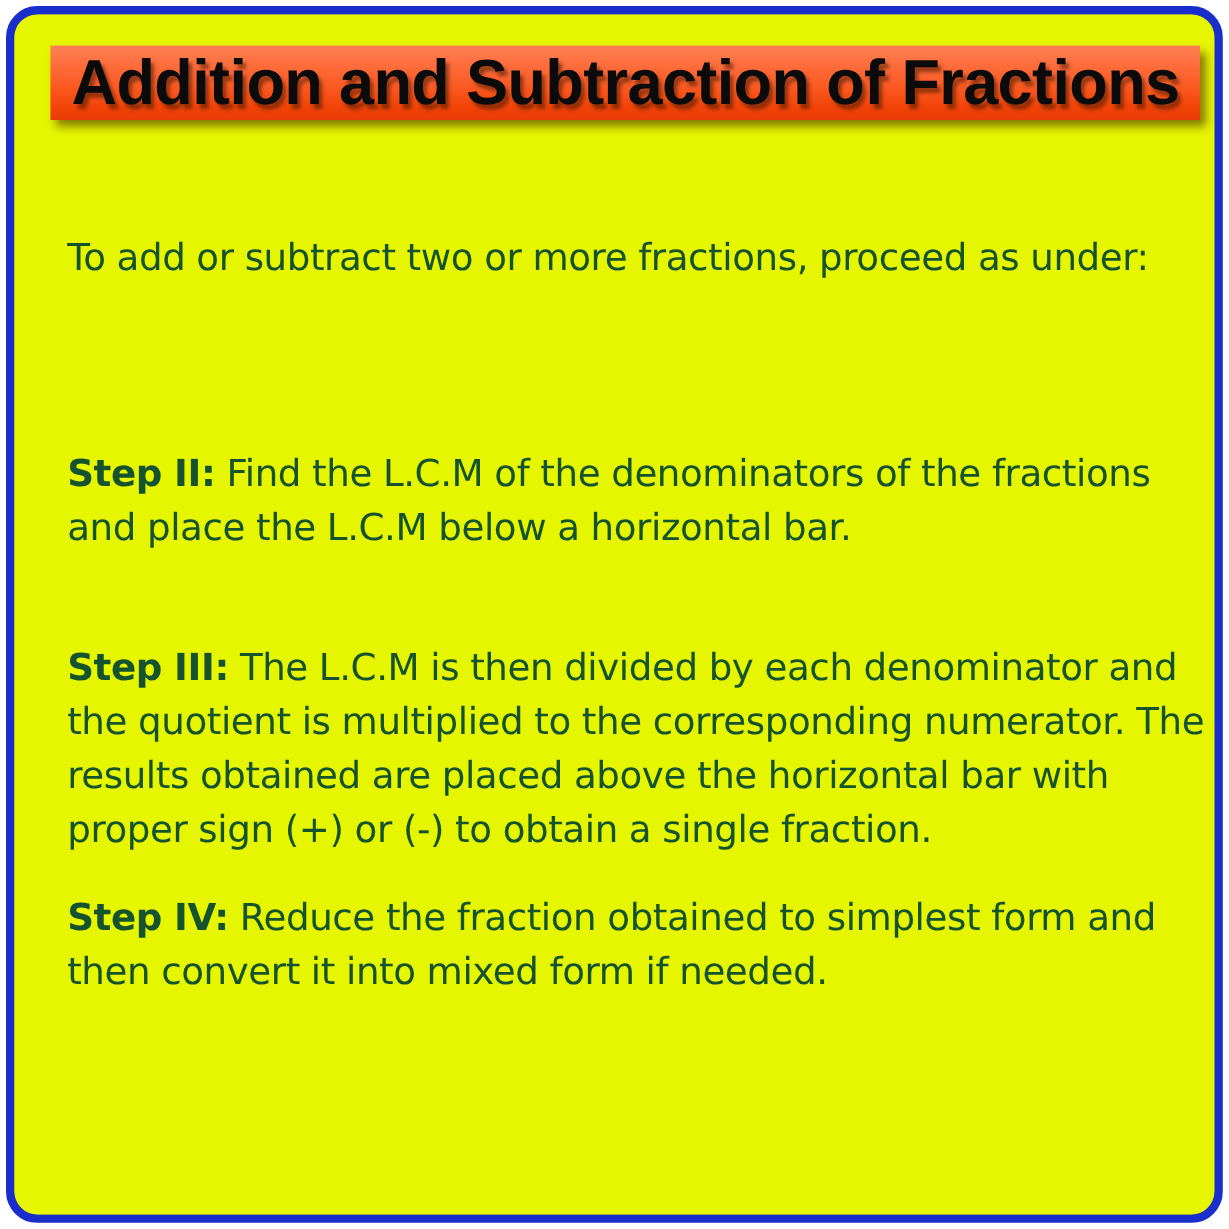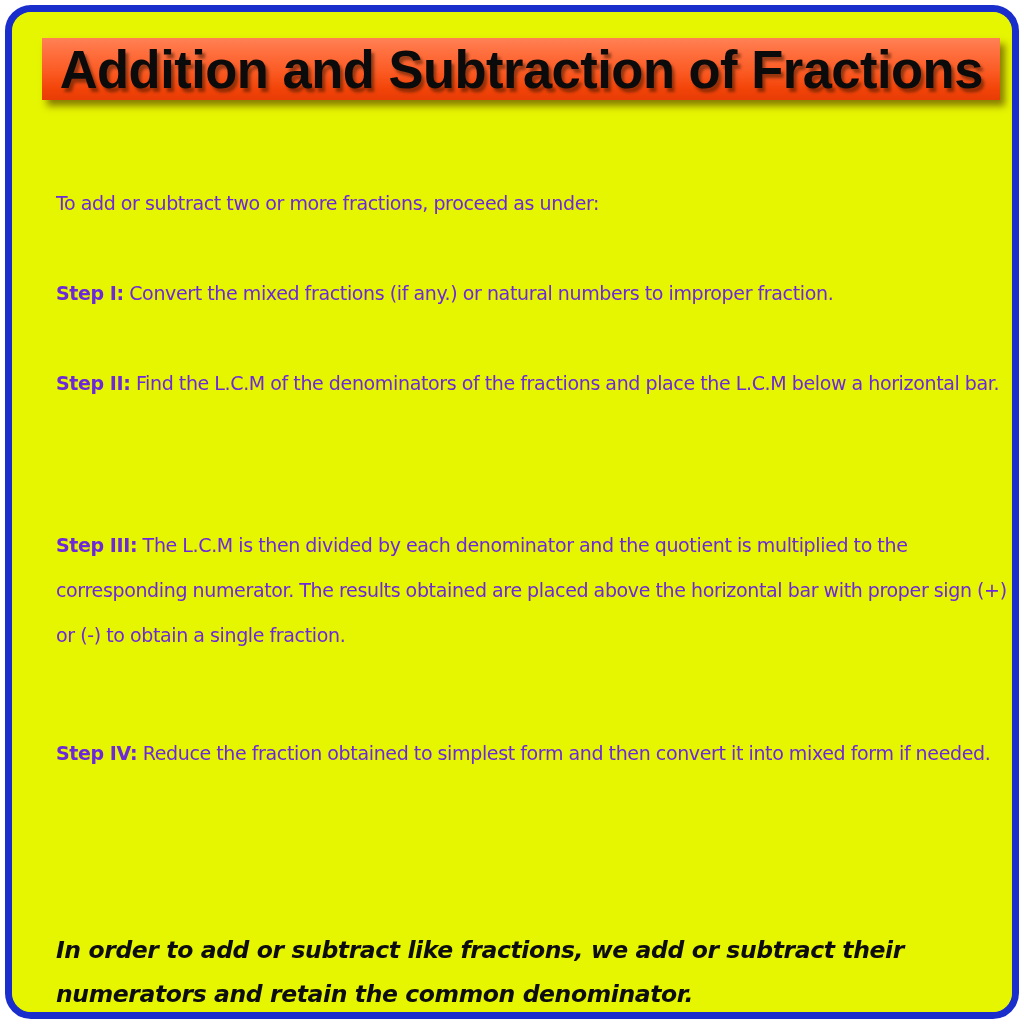--- a/index.html
+++ b/index.html
@@ -66,23 +66,23 @@
     text-shadow: 3px 4px 3px rgba(70, 25, 0, 0.55);
     transform: scaleX(0.99);
   }
 
   
   .body-text {
     position: absolute;
     left: 44px;
     width: 952px;
     font-family: "DejaVu Sans", sans-serif;
-    font-size: 19px;
+    font-size: 31px;
     line-height: 45px;
-    color: #6d28d9;
+    color: #14532d;
     letter-spacing: -0.35px;
     word-spacing: -0.3px;
   }
   .body-text .lead {
     font-weight: bold;
   }
 
   #intro-line   { top: 150px; }
   #step-1       { top: 240px; }
   #step-2       { top: 330px; }
@@ -122,33 +122,29 @@
 
 <div id="poster">
   <div id="inner">
 
     <div id="title-banner">
       <span id="title-text">Addition and Subtraction of Fractions</span>
     </div>
 
     <p class="body-text" id="intro-line">To add or subtract two or more fractions, proceed as under:</p>
 
-    <p class="body-text" id="step-1">
-      <span class="lead">Step I:</span><span> Convert the mixed fractions (if any.) or natural numbers to improper fraction.</span>
-    </p>
 
     <p class="body-text" id="step-3">
       <span class="lead">Step III:</span><span> The L.C.M is then divided by each denominator and the quotient is multiplied to the corresponding numerator. The results obtained are placed above the horizontal bar with proper sign (+) or (-) to obtain a single fraction.</span>
     </p>
 
     <p class="body-text" id="step-2">
       <span class="lead">Step II:</span><span> Find the L.C.M of the denominators of the fractions and place the L.C.M below a horizontal bar.</span>
     </p>
 
     <p class="body-text" id="step-4">
       <span class="lead">Step IV:</span><span> Reduce the fraction obtained to simplest form and then convert it into mixed form if needed.</span>
     </p>
 
 
-    <p id="closing-note">In order to add or subtract like fractions, we add or subtract their numerators and retain the common denominator.</p>
 
   </div>
 </div>
 
 </body></html>

